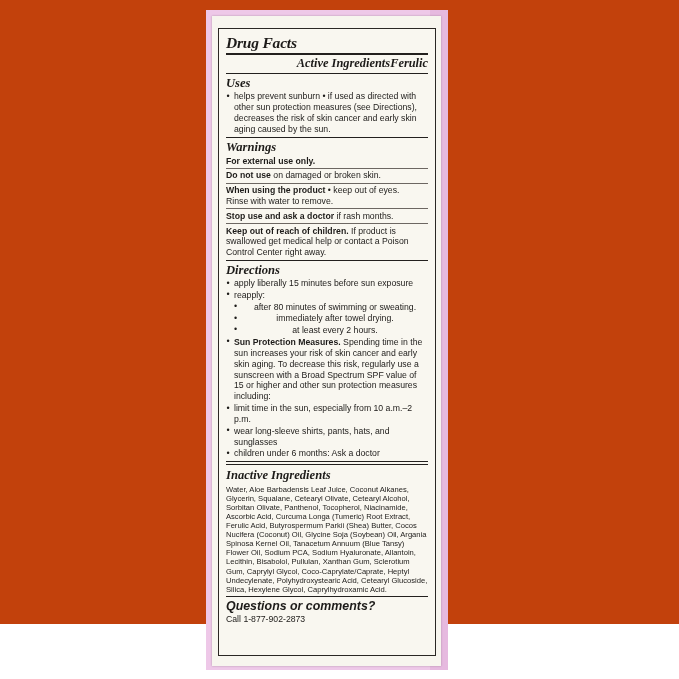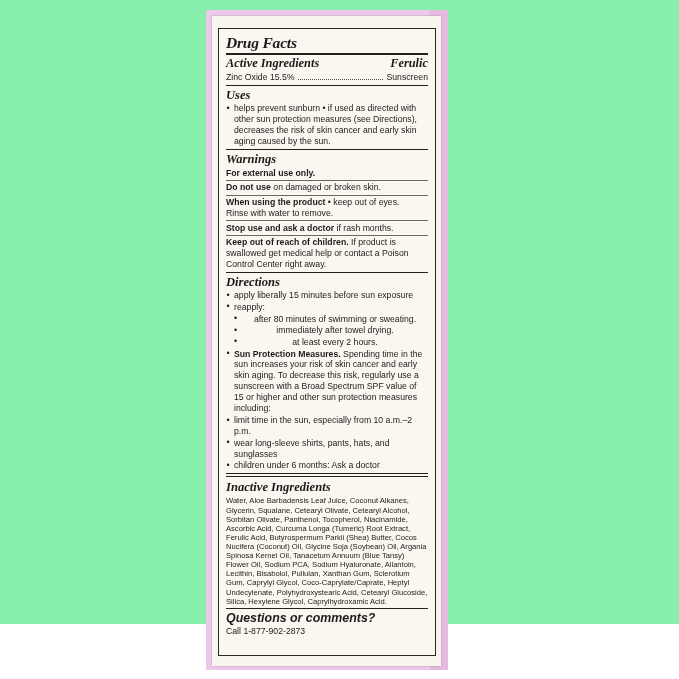--- a/index.html
+++ b/index.html
@@ -10,21 +10,21 @@
   body {
     width: 679px;
     height: 679px;
     font-family: "Liberation Sans", sans-serif;
     overflow: hidden;
   }
   #page {
     position: relative;
     width: 679px;
     height: 624px;
-    background: #86efac;
+    background: #c2410c;
   }
   
   .carton-edge {
     position: absolute;
     left: 206px;
     top: 10px;
     width: 242px;
     height: 660px;
     background: #eec8e8;
   }
@@ -73,21 +73,21 @@
   .rule-med {
     border-top: 1.5px solid #23201e;
     margin: 2px 0 2px 0;
   }
   .rule-hair {
     border-top: 0.7px solid #6d6762;
     margin: 1.5px 0 1.5px 0;
   }
   .row-between {
     display: flex;
-    justify-content: space-between;
+    justify-content: flex-end;
     align-items: baseline;
   }
   .head-it {
     font-family: "Liberation Serif", serif;
     font-style: italic;
     font-weight: bold;
     font-size: 12.4px;
     line-height: 1.1;
   }
   .sect-head {
@@ -179,25 +179,20 @@
 
   <div class="panel">
 
     <div class="dfacts-title">Drug Facts</div>
     <div class="rule-thick"></div>
 
     <div class="row-between">
       <span class="head-it">Active Ingredients</span>
       <span class="head-it">Ferulic</span>
     </div>
-    <div class="ai-line">
-      <span class="ai-name">Zinc Oxide 15.5%</span>
-      <span class="ai-dots"></span>
-      <span class="ai-purpose">Sunscreen</span>
-    </div>
 
     <div class="rule-med"></div>
 
     <div class="sect-head">Uses</div>
     <ul class="bl">
       <li>helps prevent sunburn • if used as directed with other sun protection measures (see Directions), decreases the risk of skin cancer and early skin aging caused by the sun.</li>
     </ul>
 
     <div class="rule-med"></div>
 

